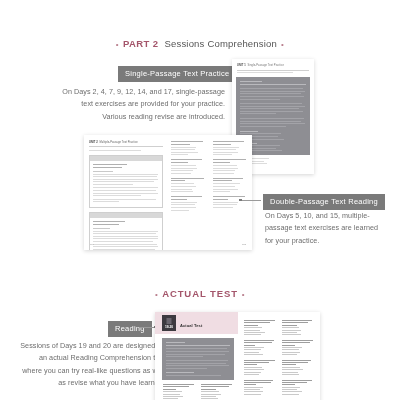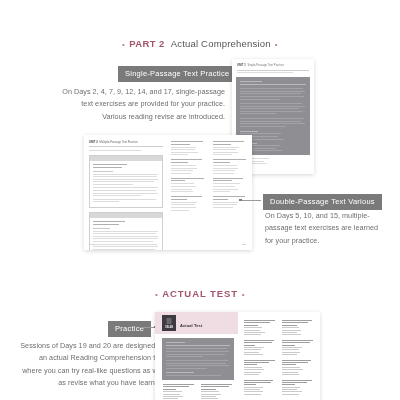--- a/index.html
+++ b/index.html
@@ -103,21 +103,21 @@
   .at-q{margin-bottom:4.5px;}
   .at-q .hd{height:1px;background:#9e9e9e;margin-bottom:1.4px;}
   .at-q .op{height:1px;background:#cacaca;margin-bottom:1.4px;}
 </style>
 </head>
 <body>
 
 <div class="stage">
 
   <div class="sec-head" id="hdr-part7">
-    <span class="dot">•</span><span class="strong">PART 2</span>&nbsp;&nbsp;<span class="rest">Actual Comprehension</span><span class="dot">•</span>
+    <span class="dot">•</span><span class="strong">PART 2</span>&nbsp;&nbsp;<span class="rest">Sessions Comprehension</span><span class="dot">•</span>
   </div>
 
   <div class="badge" id="badge-single">Single-Passage Text Practice</div>
   <div class="conn" style="left:253px;top:71.5px;width:21px;"></div>
   <div class="conn-dot" style="left:274px;top:70.5px;"></div>
   <div class="blurb" id="blurb-single">On Days 2, 4, 7, 9, 12, 14, and 17, single-passage text exercises are provided for your practice. Various reading revise are introduced.</div>
 
   <div class="page" id="page-single">
     <div class="pg-inner">
       <div id="ps-head">
@@ -273,30 +273,30 @@
               <div class="ln lt" style="width:65%"></div>
               <div class="ln lt" style="width:56%"></div>
             </div>
         </div>
         <div class="pgno" id="pgno-r">125</div>
       </div>
 
     </div>
   </div>
 
-  <div class="badge" id="badge-double">Double-Passage Text Various</div>
+  <div class="badge" id="badge-double">Double-Passage Text Reading</div>
   <div class="conn" style="left:241px;top:199.5px;width:20px;"></div>
   <div class="conn-dot" style="left:239px;top:198.5px;"></div>
   <div class="blurb" id="blurb-double">On Days 5, 10, and 15, multiple-passage text exercises are learned for your practice.</div>
 
   <div class="sec-head" id="hdr-actual">
     <span class="dot">•</span><span class="strong">ACTUAL TEST</span><span class="dot">•</span>
   </div>
 
-  <div class="badge" id="badge-practice">Practice</div>
+  <div class="badge" id="badge-practice">Reading</div>
   <div class="conn" style="left:140px;top:326.5px;width:14px;"></div>
   <div class="conn-dot" style="left:154px;top:325.5px;"></div>
   <div class="blurb" id="blurb-practice">Sessions of Days 19 and 20 are designed as an actual Reading Comprehension test where you can try real-like questions as well as revise what you have learned.</div>
 
   <div class="page" id="page-actual">
     <div class="pg-inner">
       <div id="at-band"></div>
       <div id="at-chip">
         <div class="bk"></div>
         <div class="num">19-20</div>

